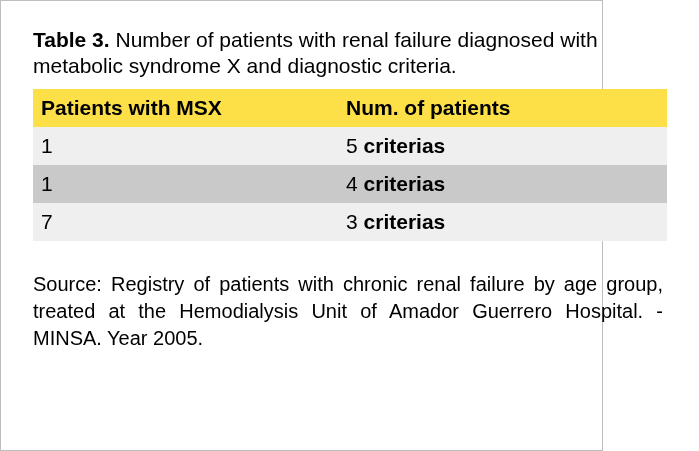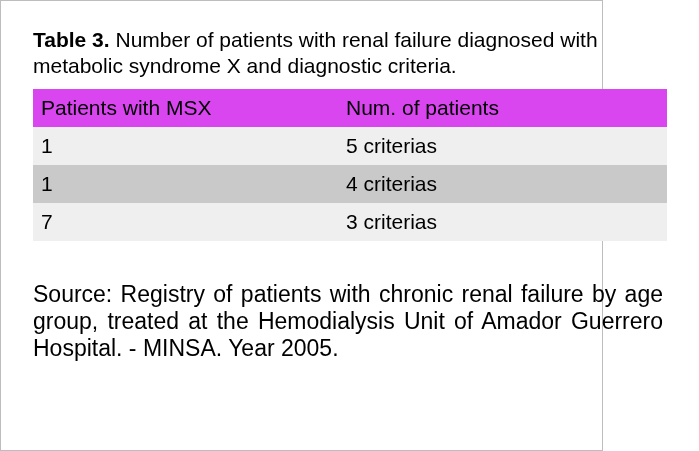--- a/index.html
+++ b/index.html
@@ -48,38 +48,38 @@
     padding: 6px 8px 7px 8px;
     font-size: 21px;
     line-height: 25px;
     text-align: left;
     border: none;
     vertical-align: middle;
   }
   table.data col.c1 { width: 305px; }
   table.data col.c2 { width: 329px; }
   table.data thead th {
-    background: #d946ef;
-    font-weight: normal;
+    background: #fde047;
+    font-weight: bold;
   }
   table.data tbody tr.odd td {
     background: #efefef;
   }
   table.data tbody tr.even td {
     background: #c9c9c9;
   }
   .cell-num {
     font-weight: normal;
   }
   .cell-unit {
-    font-weight: normal;
+    font-weight: bold;
   }
   .source {
-    margin-top: 40px;
-    font-size: 23px;
+    margin-top: 30px;
+    font-size: 20px;
     line-height: 27px;
     text-align: justify;
     width: 630px;
     color: #000000;
   }
 </style>
 </head>
 <body>
 
 <div class="page">

